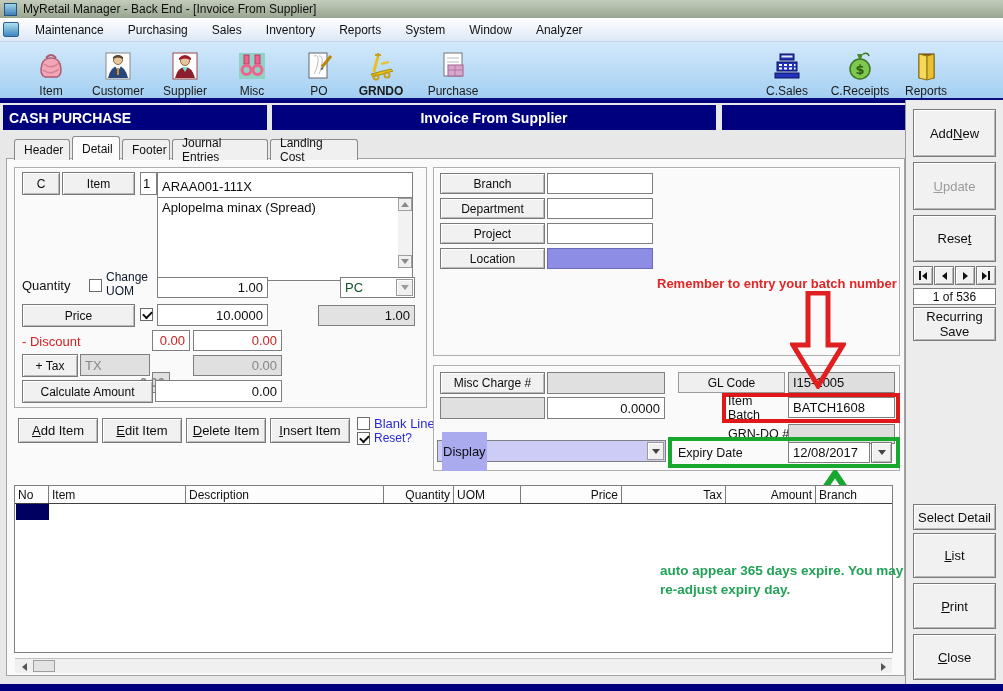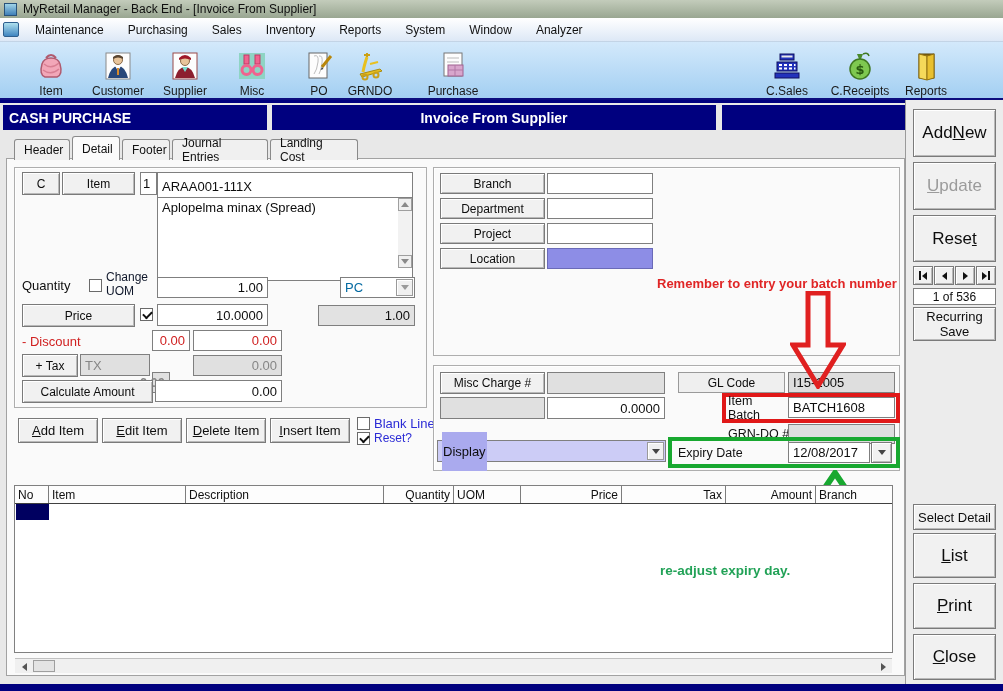--- a/index.html
+++ b/index.html
@@ -46,21 +46,21 @@
   .tri-right { width:0; height:0; border-top:4px solid transparent; border-bottom:4px solid transparent; border-left:5px solid #111; }
   .bar { width:2px; height:9px; background:#111; }
 
   .note-red { color:#e02525; font-weight:bold; font-size:13px; }
   .note-green { color:#22a257; font-weight:bold; font-size:13.5px; line-height:19px; }
 
   
   .gridhead { position:absolute; top:0; height:17px; font-size:12px; color:#101010; display:flex; align-items:center; padding:0 3px; border-right:1px solid #7d7d7d; background:#fdfdfd; }
   .gridhead.r { justify-content:flex-end; }
 
-  .sbtn { font-size:17px; }
+  .sbtn { font-size:13px; }
   .scroll { background:#f0f0f0; border:1px solid #9f9f9f; }
 </style>
 </head>
 <body>
 
 <div class="abs titlebar">
   <span class="appicon"></span>
   <span>MyRetail Manager - Back End - [Invoice From Supplier]</span>
 </div>
 
@@ -119,21 +119,21 @@
   <div class="tbtn" style="left:286px;">
     <svg viewBox="0 0 32 32">
       <rect x="6" y="3" width="18" height="25" fill="#fdfdfd" stroke="#666"></rect>
       <path d="M11 6 Q16 4 15 12 Q14 20 11 24" fill="none" stroke="#bdbdbd"></path>
       <path d="M16 6 Q20 5 19 13 Q18 21 16 24" fill="none" stroke="#bdbdbd"></path>
       <line x1="19" y1="17" x2="28" y2="6" stroke="#b8860b" stroke-width="3"></line>
       <path d="M19 17 L17.5 20 L20.5 19 Z" fill="#444"></path>
     </svg>
     <span>PO</span>
   </div>
-  <div class="tbtn" style="left:337px;">
+  <div class="tbtn" style="left:348px;font-weight:bold;">
     <svg viewBox="0 0 32 32">
       <path d="M13 3 L13 7 M10 5 L16 5" stroke="#caa018" stroke-width="2" fill="none"></path>
       <path d="M13 7 Q10 16 9 22" stroke="#e8c020" stroke-width="3" fill="none"></path>
       <path d="M6 24 L26 19 L28 21 L8 27 Z" fill="#e8c020" stroke="#a88a10"></path>
       <circle cx="11" cy="27" r="2.5" fill="none" stroke="#caa018" stroke-width="2"></circle>
       <circle cx="22" cy="25" r="2.5" fill="none" stroke="#caa018" stroke-width="2"></circle>
       <path d="M16 14 L24 12" stroke="#e8c020" stroke-width="2"></path>
     </svg>
     <span>GRNDO</span>
   </div>
@@ -244,21 +244,21 @@
     <span>Quantity</span>
   </div>
 <div class="abs cb" style="left:89px;top:279px;"></div>
 <div class="abs" style="left:106px;top:270px;font-size:12px;color:#0f172a;line-height:14px;">
   <div>Change</div>
   <div>UOM</div>
 </div>
 <div class="abs field num" style="left:157px;top:277px;width:111px;height:21px;">
     <span>1.00</span>
   </div>
-<div class="abs field" style="left:340px;top:277px;width:75px;height:21px;color:#0369a1;">
+<div class="abs field" style="left:340px;top:277px;width:75px;height:21px;color:#14532d;">
   <span>PC</span>
   <span class="ddbtn">
       <span class="tri-down" style="border-top-color:#9a9a9a;"></span>
     </span>
 </div>
 
 <div class="abs btn" style="left:22px;top:304px;width:113px;height:23px;">
     <span>Price</span>
   </div>
 <div class="abs cb checked" style="left:140px;top:308px;"></div>
@@ -436,20 +436,21 @@
         <span class="tri-left" style="border-right-color:#555;"></span>
       </div>
     <div class="abs scroll" style="left:18px;top:1px;width:22px;height:12px;background:#e4e4e4;"></div>
     <div class="abs" style="right:3px;top:2px;display:flex;align-items:center;justify-content:center;width:12px;height:11px;">
         <span class="tri-right" style="border-left-color:#555;"></span>
       </div>
   </div>
 </div>
 
 <div class="abs note-green" style="left:660px;top:561px;">
+  <div>auto appear 365 days expire. You may</div>
   <div>re-adjust expiry day.</div>
 </div>
 
 <div class="abs" style="left:905px;top:100px;width:98px;height:584px;background:#ececec;border-left:1px solid #9a9a9a;"></div>
 
 <div class="abs btn sbtn" style="left:913px;top:109px;width:83px;height:48px;">
   <span>Add </span>
     <span class="u">N</span>
     <span>ew</span>
 </div>

